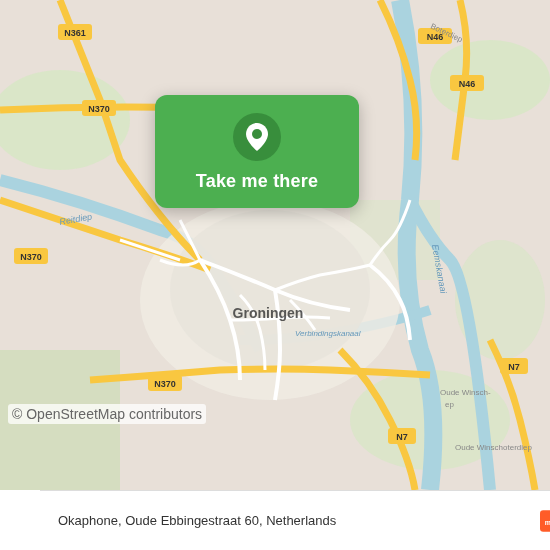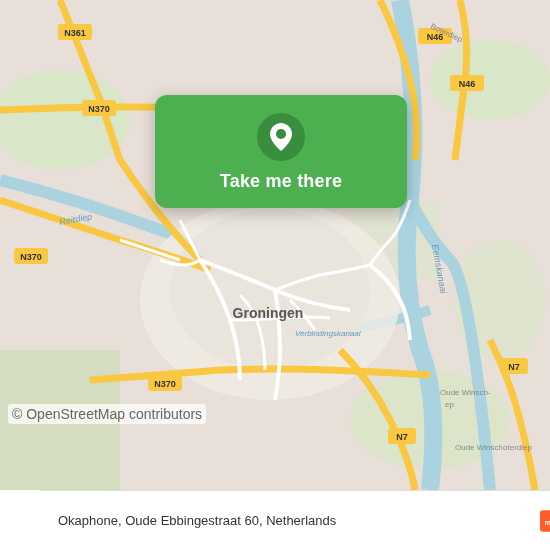--- a/index.html
+++ b/index.html
@@ -25,21 +25,21 @@
       top: 0; left: 0;
       width: 100%;
       height: 100%;
     }
 
     
     .map-popup {
       position: absolute;
       top: 95px;
       left: 155px;
-      width: 252px;
+      width: 204px;
       background: #4CAF50;
       border-radius: 12px;
       display: flex;
       flex-direction: column;
       align-items: center;
       padding: 18px 20px 16px 20px;
       box-shadow: 0 4px 16px rgba(0,0,0,0.25);
       cursor: pointer;
       z-index: 10;
     }

